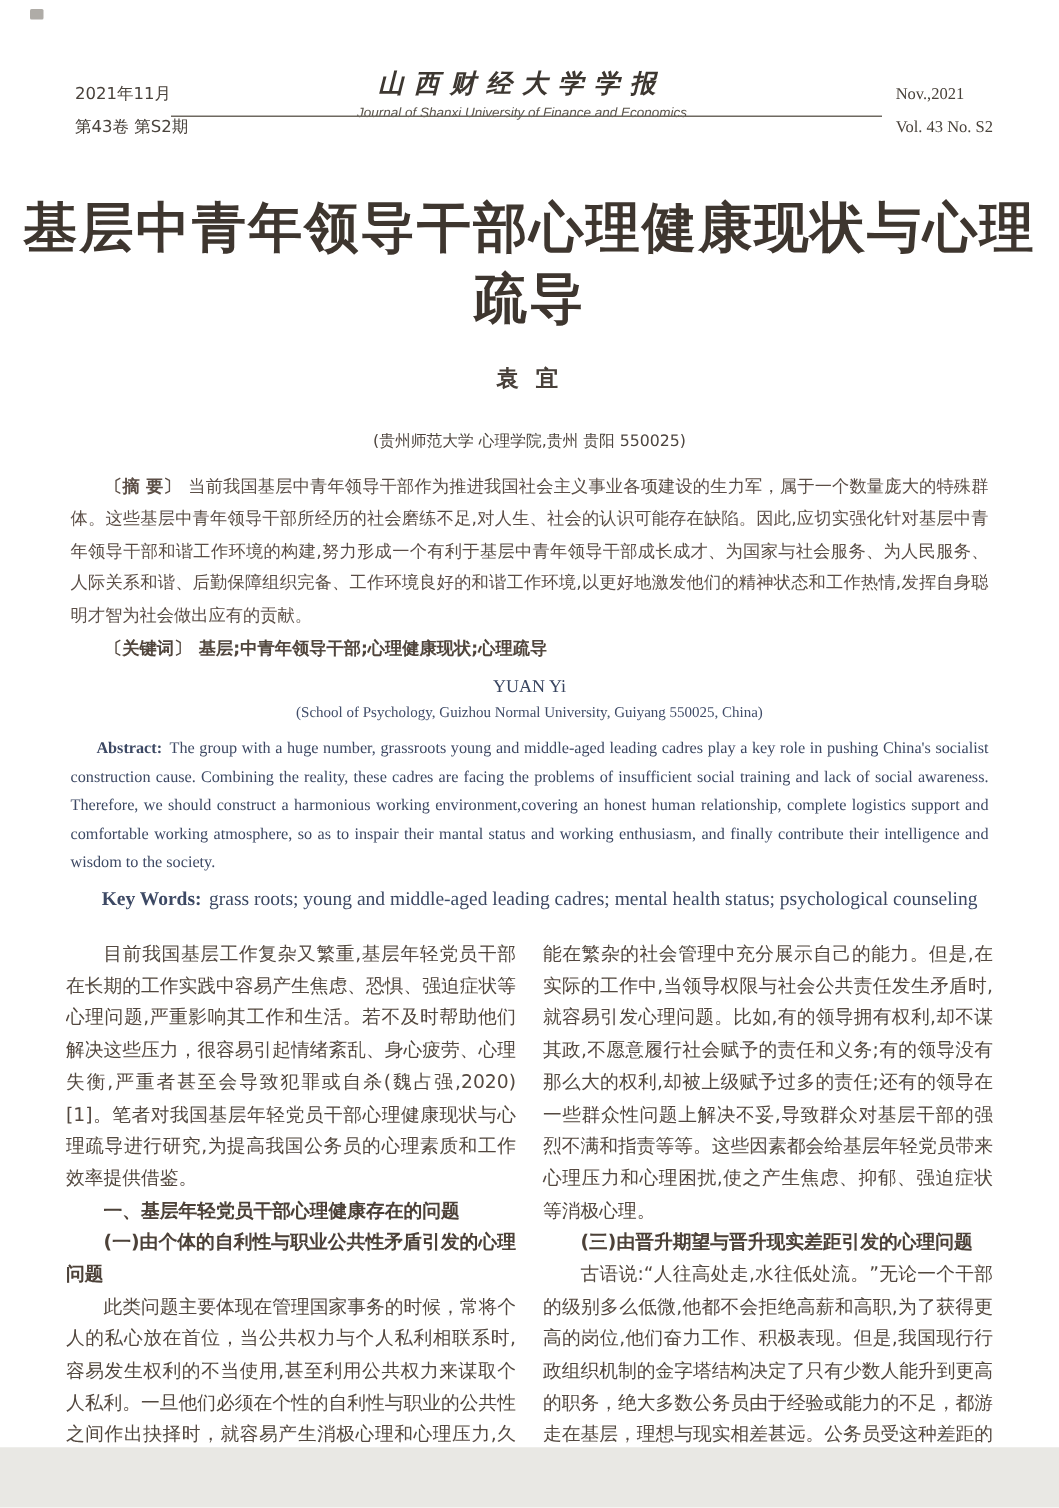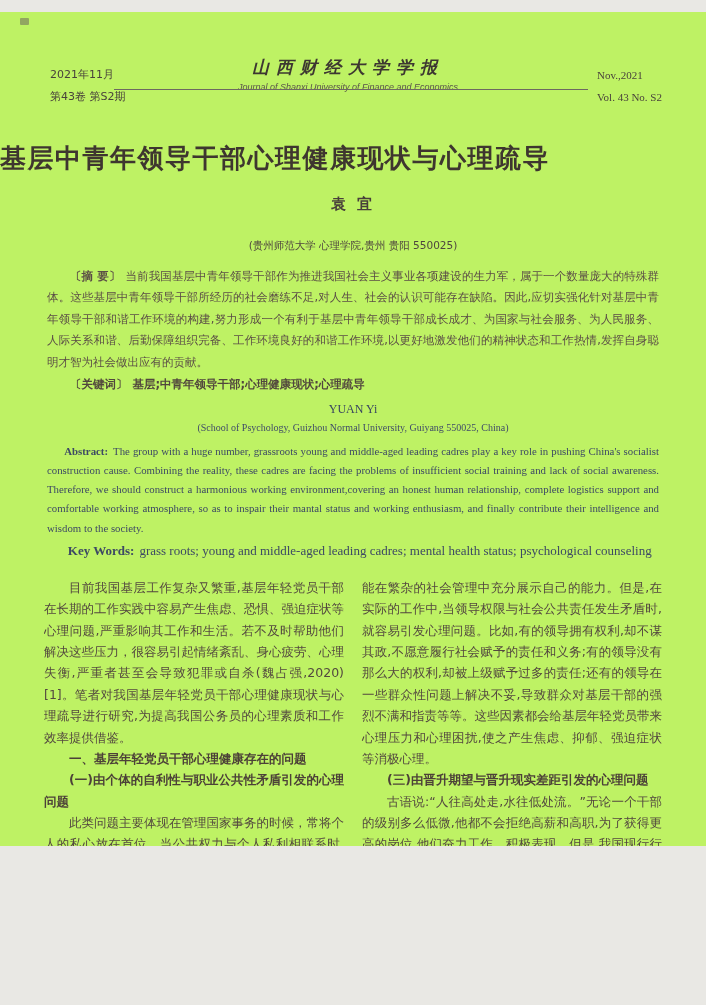--- a/index.html
+++ b/index.html
@@ -1,31 +1,31 @@
 <!DOCTYPE html>
 <html><head>
 <meta charset="utf-8">
 <style>
   html,body{margin:0;padding:0;background:#e9e8e4;}
   .page{
-    position:relative;width:706px;height:834px;margin:12px auto;
-    background:#bef264;overflow:hidden;
+    position:relative;width:706px;height:965px;margin:0 auto;
+    background:#ffffff;overflow:hidden;
     font-family:"DejaVu Sans",sans-serif;color:#544940;
   }
   .scan-speck{position:absolute;left:20px;top:6px;width:9px;height:7px;background:#6d675f;opacity:.55;border-radius:1px;}
   
   .hdr{position:absolute;top:0;left:0;right:0;height:108px;}
   .hdr-left{position:absolute;top:52px;left:50px;font-size:11px;line-height:22px;color:#49423b;white-space:nowrap;}
   .hdr-right{position:absolute;top:52px;right:44px;font-size:11px;line-height:22px;color:#49423b;text-align:left;white-space:nowrap;font-family:"Liberation Serif",serif;}
   .hdr-center{position:absolute;top:44px;left:130px;right:140px;text-align:center;}
   .jname-cn{font-family:"DejaVu Serif",serif;font-weight:bold;font-style:italic;font-size:17px;letter-spacing:7px;color:#3d3731;}
   .jname-en{font-family:Liberation Sans, sans-serif;font-style:italic;font-size:9px;color:#5a544b;margin-top:3px;}
   .hdr-rule{position:absolute;top:77px;left:114px;right:118px;border-bottom:1.2px solid #6e6960;}
   
-  .title-cn{padding-top:130px;font-size:26px;font-weight:bold;letter-spacing:1.5px;color:#3e362f;line-height:1.3;}
+  .title-cn{padding-top:130px;text-align:center;font-size:36px;font-weight:bold;letter-spacing:1.5px;color:#3e362f;line-height:1.3;}
   .author-cn{text-align:center;font-size:15px;font-weight:bold;letter-spacing:3px;color:#48403a;margin-top:19px;}
   .affil-cn{text-align:center;font-size:10.5px;color:#4e453e;margin-top:25px;}
   .abstract-cn{margin:13px 47px 0;font-size:11.5px;line-height:1.87;text-align:justify;text-indent:2em;color:#5b4e46;}
   .keywords-cn{margin:1px 47px 0;font-size:11.5px;line-height:1.87;text-indent:2em;font-weight:bold;color:#51463d;}
   .lbl{font-weight:bold;margin-right:5px;}
   
   .en{font-family:"Liberation Serif",serif;color:#3d4964;}
   .title-en{text-align:center;font-weight:bold;font-size:15.5px;line-height:1.6;color:#2e3b58;margin-top:15px;}
   .author-en{text-align:center;font-size:12px;margin-top:6px;color:#394560;}
   .affil-en{text-align:center;font-size:10px;margin-top:5px;color:#404c68;}

